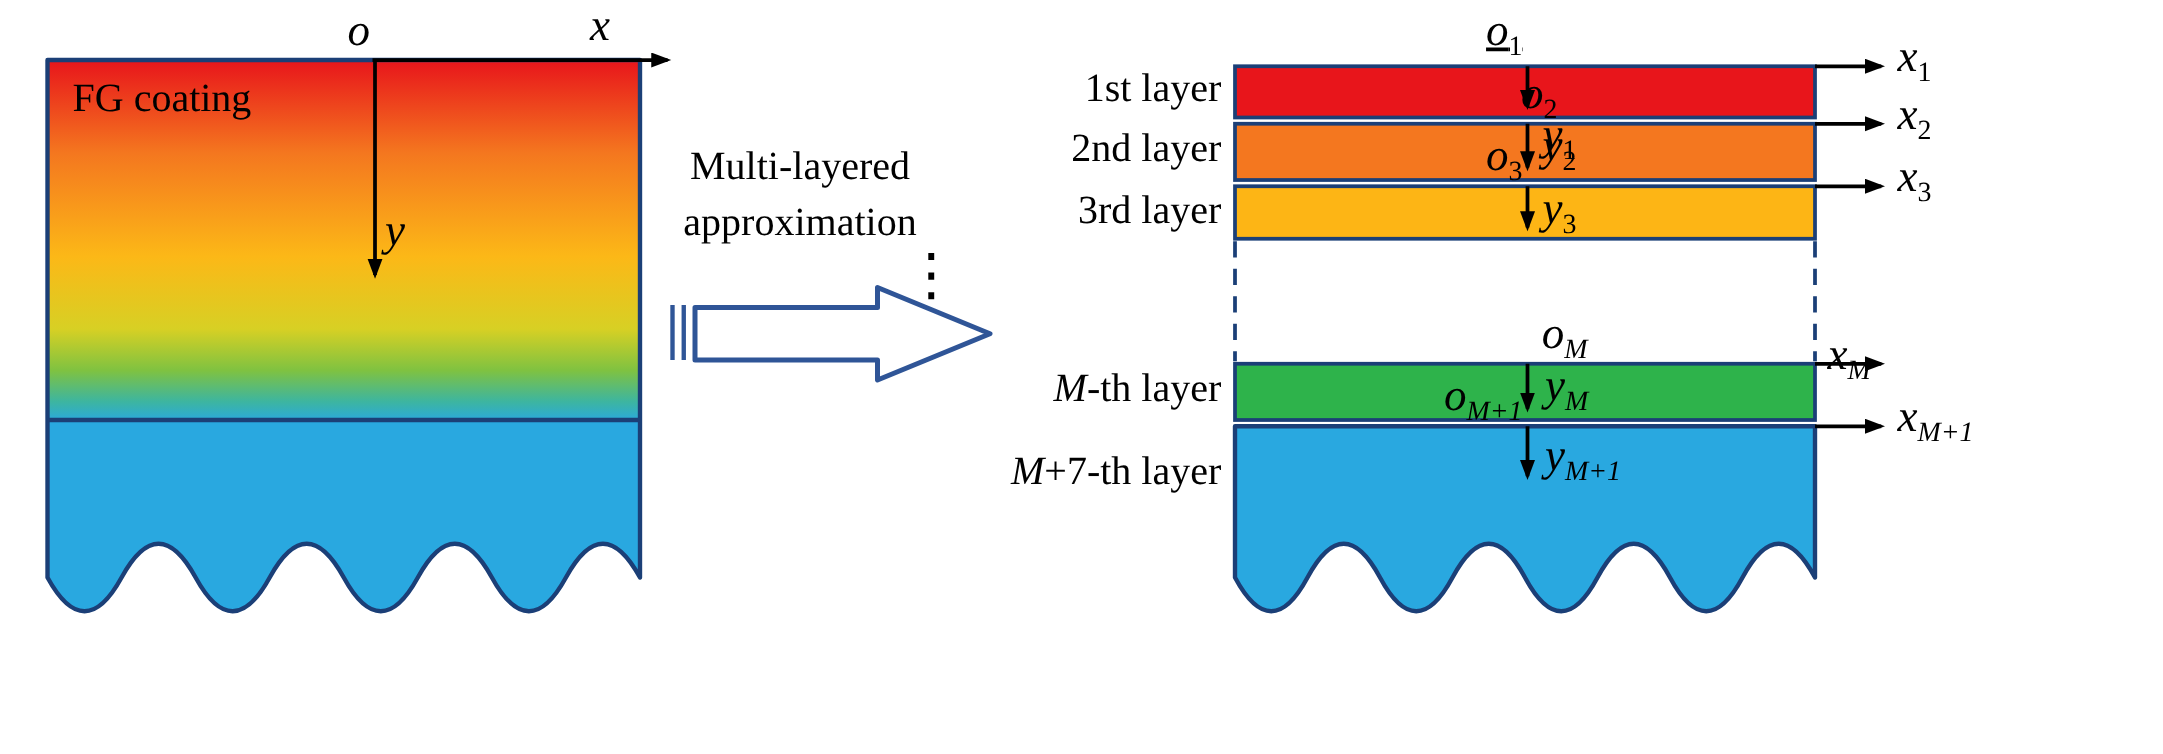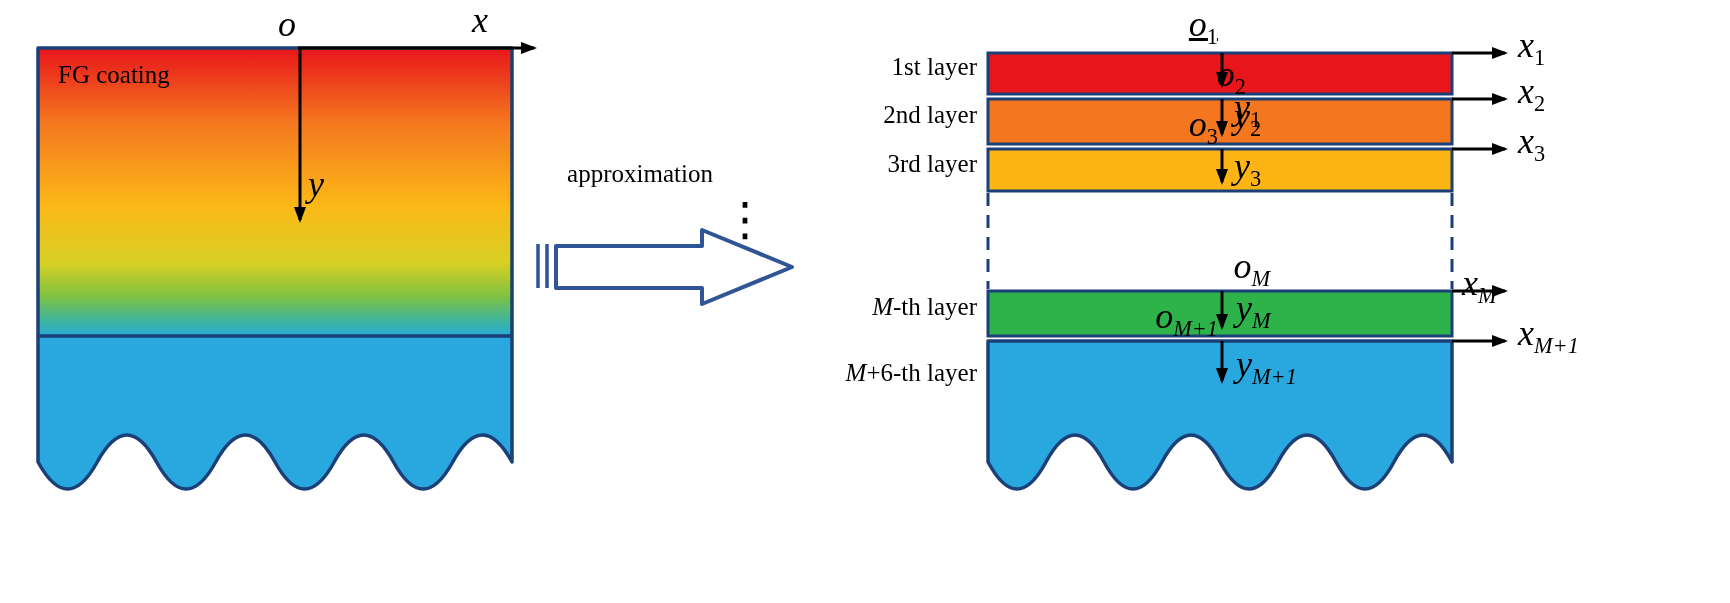--- a/index.html
+++ b/index.html
@@ -7,21 +7,21 @@
     position:relative;
     width:1730px;height:603px;
     background:#fff;
     font-family:"Liberation Serif", serif;
     color:#000;
     overflow:hidden;
   }
   .scene svg{position:absolute;left:0;top:0;}
   .lbl{
     position:absolute;
-    font-size:25px;
+    font-size:32px;
     line-height:1.05;
     white-space:nowrap;
     color:#000;
   }
   .math{font-style:italic;font-size:36px;}
   .math sub{font-size:0.62em;font-style:normal;line-height:0;}
   .math sub.it{font-style:italic;}
   .mi{font-style:italic;}
   .center{text-align:center;}
   .dots{font-size:46px;letter-spacing:0;}
@@ -95,41 +95,44 @@
   <div class="lbl math" style="left:278px;top:6px;">
     <span>o</span>
   </div>
   <div class="lbl math" style="left:472px;top:2px;">
     <span>x</span>
   </div>
   <div class="lbl math" style="left:308px;top:166px;">
     <span>y</span>
   </div>
 
+  <div class="lbl center" style="left:505px;top:116px;width:270px;">
+    <span>Multi-layered</span>
+  </div>
   <div class="lbl center" style="left:505px;top:161px;width:270px;">
     <span>approximation</span>
   </div>
 
   <div class="lbl" style="right:753px;top:54px;">
     <span>1st layer</span>
   </div>
   <div class="lbl" style="right:753px;top:102px;">
     <span>2nd layer</span>
   </div>
   <div class="lbl" style="right:753px;top:151px;">
     <span>3rd layer</span>
   </div>
   <div class="lbl dots" style="left:722px;top:196px;">
     <span>⋮</span>
   </div>
   <div class="lbl" style="right:753px;top:294px;">
     <span class="mi">M</span><span>-th layer</span>
   </div>
   <div class="lbl" style="right:753px;top:360px;">
-    <span class="mi">M</span><span>+6-th layer</span>
+    <span class="mi">M</span><span>+7-th layer</span>
   </div>
 
   <div class="lbl math" style="right:512px;top:6px;text-decoration:underline;">
     <span>o</span><sub>1</sub>
   </div>
   <div class="lbl math" style="right:484px;top:56px;font-family:Liberation Serif, serif;">
     <span>o</span><sub>2</sub>
   </div>
   <div class="lbl math" style="right:512px;top:106px;">
     <span>o</span><sub>3</sub>

